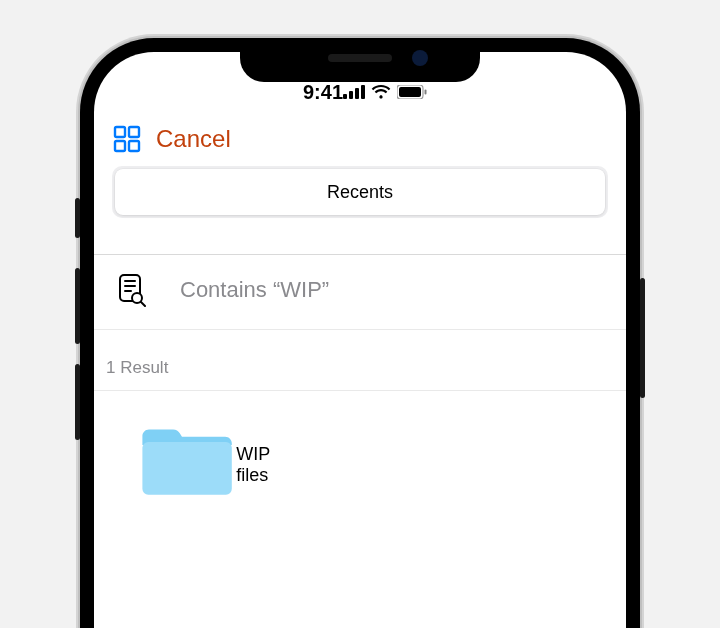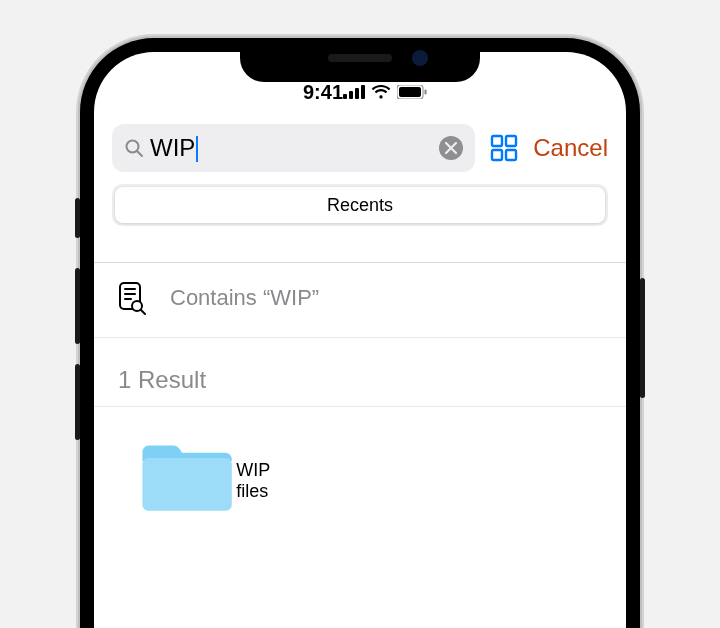--- a/index.html
+++ b/index.html
@@ -136,21 +136,21 @@
     font-size: 24px;
   }
   .seg-wrap {
     padding: 0 18px 16px 18px;
   }
   .segmented {
     display: flex;
     background: #eeeef0;
     border-radius: 10px;
     padding: 3px;
-    height: 42px;
+    height: 52px;
     box-sizing: border-box;
   }
   .seg-item {
     flex: 1;
     display: flex;
     align-items: center;
     justify-content: center;
     font-size: 18px;
     border-radius: 8px;
     font-weight: 500;
@@ -164,30 +164,30 @@
     height: 1px;
     background: #d9d9d9;
     margin-top: 20px;
   }
   .divider.light {
     background: #e9e9e9;
   }
   .contains-row {
     display: flex;
     align-items: center;
-    gap: 24px;
+    gap: 34px;
     padding: 18px 24px 4px 24px;
   }
   .contains-text {
     font-size: 22px;
     color: #8a8a8e;
   }
   .results-header {
-    padding: 28px 24px 12px 24px;
-    font-size: 24px;
+    padding: 28px 24px 12px 12px;
+    font-size: 17px;
     color: #8a8a8e;
     font-weight: 500;
   }
   .results-grid {
     padding: 20px 0 0 44px;
     display: flex;
   }
   .folder-item {
     display: flex;
     flex-direction: row;
@@ -230,34 +230,20 @@
           </svg>
         <svg width="30" height="14" viewBox="0 0 30 14">
             <rect x="0" y="0" width="26" height="14" rx="3.5" fill="none" stroke="#000" stroke-width="1.2" opacity="0.4"></rect>
             <rect x="2" y="2" width="22" height="10" rx="2" fill="#000"></rect>
             <rect x="27.5" y="4.5" width="2" height="5" rx="1" fill="#000" opacity="0.5"></rect>
           </svg>
       </div>
     </div>
 
     <div class="search-row">
-      <div class="search-field">
-        <span class="search-icon">
-          <svg width="20" height="20" viewBox="0 0 20 20">
-              <circle cx="8.5" cy="8.5" r="6" fill="none" stroke="#8a8a8e" stroke-width="2"></circle>
-              <line x1="13.5" y1="13.5" x2="18" y2="18" stroke="#8a8a8e" stroke-width="2" stroke-linecap="round"></line>
-            </svg>
-        </span>
-        <span class="search-text"><span>WIP</span><span class="caret"></span></span>
-        <span class="clear-btn">
-          <svg width="12" height="12" viewBox="0 0 12 12">
-              <path d="M1 1 L11 11 M11 1 L1 11" stroke="#eeeef0" stroke-width="2.2" stroke-linecap="round"></path>
-            </svg>
-        </span>
-      </div>
       <span class="layout-btn">
         <svg width="30" height="30" viewBox="0 0 30 30">
             <rect x="3" y="3" width="10" height="10" rx="1.5" fill="none" stroke="#007aff" stroke-width="2.4"></rect>
             <rect x="17" y="3" width="10" height="10" rx="1.5" fill="none" stroke="#007aff" stroke-width="2.4"></rect>
             <rect x="3" y="17" width="10" height="10" rx="1.5" fill="none" stroke="#007aff" stroke-width="2.4"></rect>
             <rect x="17" y="17" width="10" height="10" rx="1.5" fill="none" stroke="#007aff" stroke-width="2.4"></rect>
           </svg>
       </span>
       <span class="cancel">Cancel</span>
     </div>

